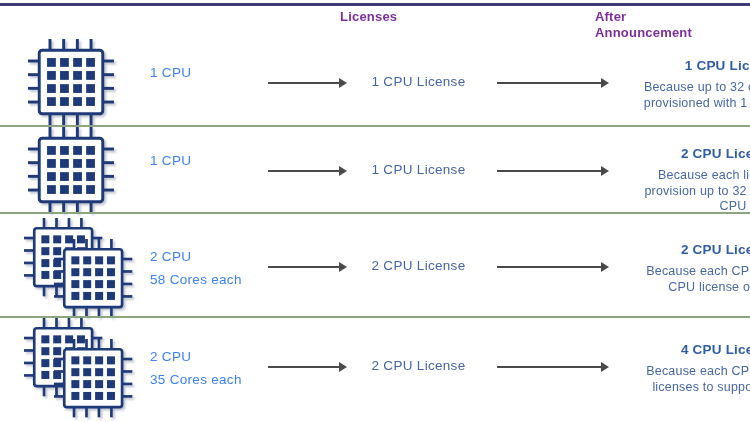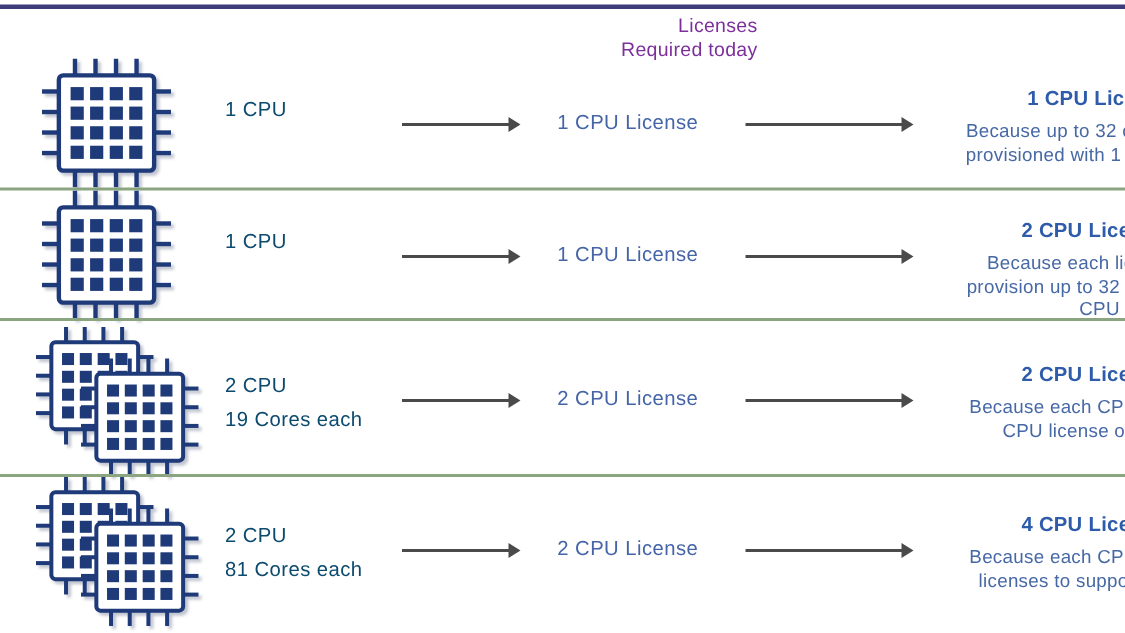--- a/index.html
+++ b/index.html
@@ -5,34 +5,34 @@
   html,body{margin:0;padding:0;background:#ffffff;}
   #stage{
     position:relative;width:750px;height:422px;background:#ffffff;
     overflow:hidden;font-family:"Liberation Sans",sans-serif;
     -webkit-font-smoothing:antialiased;
   }
   .top-rule{position:absolute;top:3px;left:0;width:750px;height:3px;background:#3f3a7a;}
   .sep{position:absolute;left:0;width:750px;height:2px;background:#8aa580;}
   .sep1{top:125px;}.sep2{top:212px;}.sep3{top:316px;}
 
-  .hdr{position:absolute;top:9px;font-size:13px;line-height:16px;font-weight:normal;
-       color:#7d2f9c;text-align:right;letter-spacing:.2px;}
+  .hdr{position:absolute;top:9px;font-size:13px;line-height:16px;font-weight:bold;
+       color:#7d2f9c;text-align:left;letter-spacing:.2px;}
   .hdr-today{left:340px;width:165px;}
   .hdr-after{left:595px;width:276px;}
 
   .row{position:absolute;left:0;width:750px;height:100px;}
   .r1{top:33px;}.r2{top:121px;}.r3{top:217px;}.r4{top:317px;}
 
   .chip{position:absolute;left:28px;top:6px;width:86px;height:86px;}
   .chip svg,.chip-double svg{filter:drop-shadow(2px 2.5px 1px rgba(90,100,130,.38));}
   .chip-double{position:absolute;left:24px;top:1px;width:110px;height:100px;}
 
   .desc{position:absolute;left:150px;top:28px;width:140px;font-size:13.5px;
-        line-height:23px;color:#0c4a6e;letter-spacing:.3px;}
+        line-height:23px;color:#3b82f6;letter-spacing:.3px;}
   .lic{position:absolute;left:336px;top:41px;width:165px;text-align:center;
        font-size:13.5px;color:#4565a8;letter-spacing:.3px;}
 
   .arrow{position:absolute;top:49px;height:2px;background:#4a4a4a;}
   .arrow::after{content:'';position:absolute;right:-7px;top:-4px;width:0;height:0;
        border-left:8px solid #4a4a4a;border-top:5px solid transparent;
        border-bottom:5px solid transparent;}
   .a1{left:268px;width:72px;}
   .a2{left:497px;width:105px;}
 
@@ -89,21 +89,20 @@
     </g>
   </defs>
 </svg>
 
 <div id="stage">
 
   <div class="top-rule"></div>
 
   <div class="hdr hdr-today">
     <div>Licenses</div>
-    <div>Required today</div>
   </div>
   <div class="hdr hdr-after">
     <div>After</div>
     <div>Announcement</div>
   </div>
 
   <div class="row r1">
     <div class="chip">
       <svg width="86" height="86" viewBox="0 0 88 88">
           <use href="#chip"></use>
@@ -149,21 +148,21 @@
 
   <div class="row r3">
     <div class="chip-double">
       <svg width="110" height="100" viewBox="0 0 110 100">
         <use href="#chip" transform="scale(0.89)"></use>
         <use href="#chip" transform="translate(30,21) scale(0.89)"></use>
       </svg>
     </div>
     <div class="desc">
       <div>2 CPU</div>
-      <div>19 Cores each</div>
+      <div>58 Cores each</div>
     </div>
     <div class="arrow a1"></div>
     <div class="lic">2 CPU License</div>
     <div class="arrow a2"></div>
     <div class="after">
       <div class="after-title">2 CPU Licenses</div>
       <div class="after-line">Because each CPU requires a</div>
       <div class="after-line">CPU license of its own</div>
       <div class="after-line"></div>
     </div>
@@ -173,21 +172,21 @@
 
   <div class="row r4">
     <div class="chip-double">
       <svg width="110" height="100" viewBox="0 0 110 100">
         <use href="#chip" transform="scale(0.89)"></use>
         <use href="#chip" transform="translate(30,21) scale(0.89)"></use>
       </svg>
     </div>
     <div class="desc">
       <div>2 CPU</div>
-      <div>81 Cores each</div>
+      <div>35 Cores each</div>
     </div>
     <div class="arrow a1"></div>
     <div class="lic">2 CPU License</div>
     <div class="arrow a2"></div>
     <div class="after">
       <div class="after-title">4 CPU Licenses</div>
       <div class="after-line">Because each CPU requires 2</div>
       <div class="after-line">licenses to support 64 cores</div>
       <div class="after-line"></div>
     </div>

